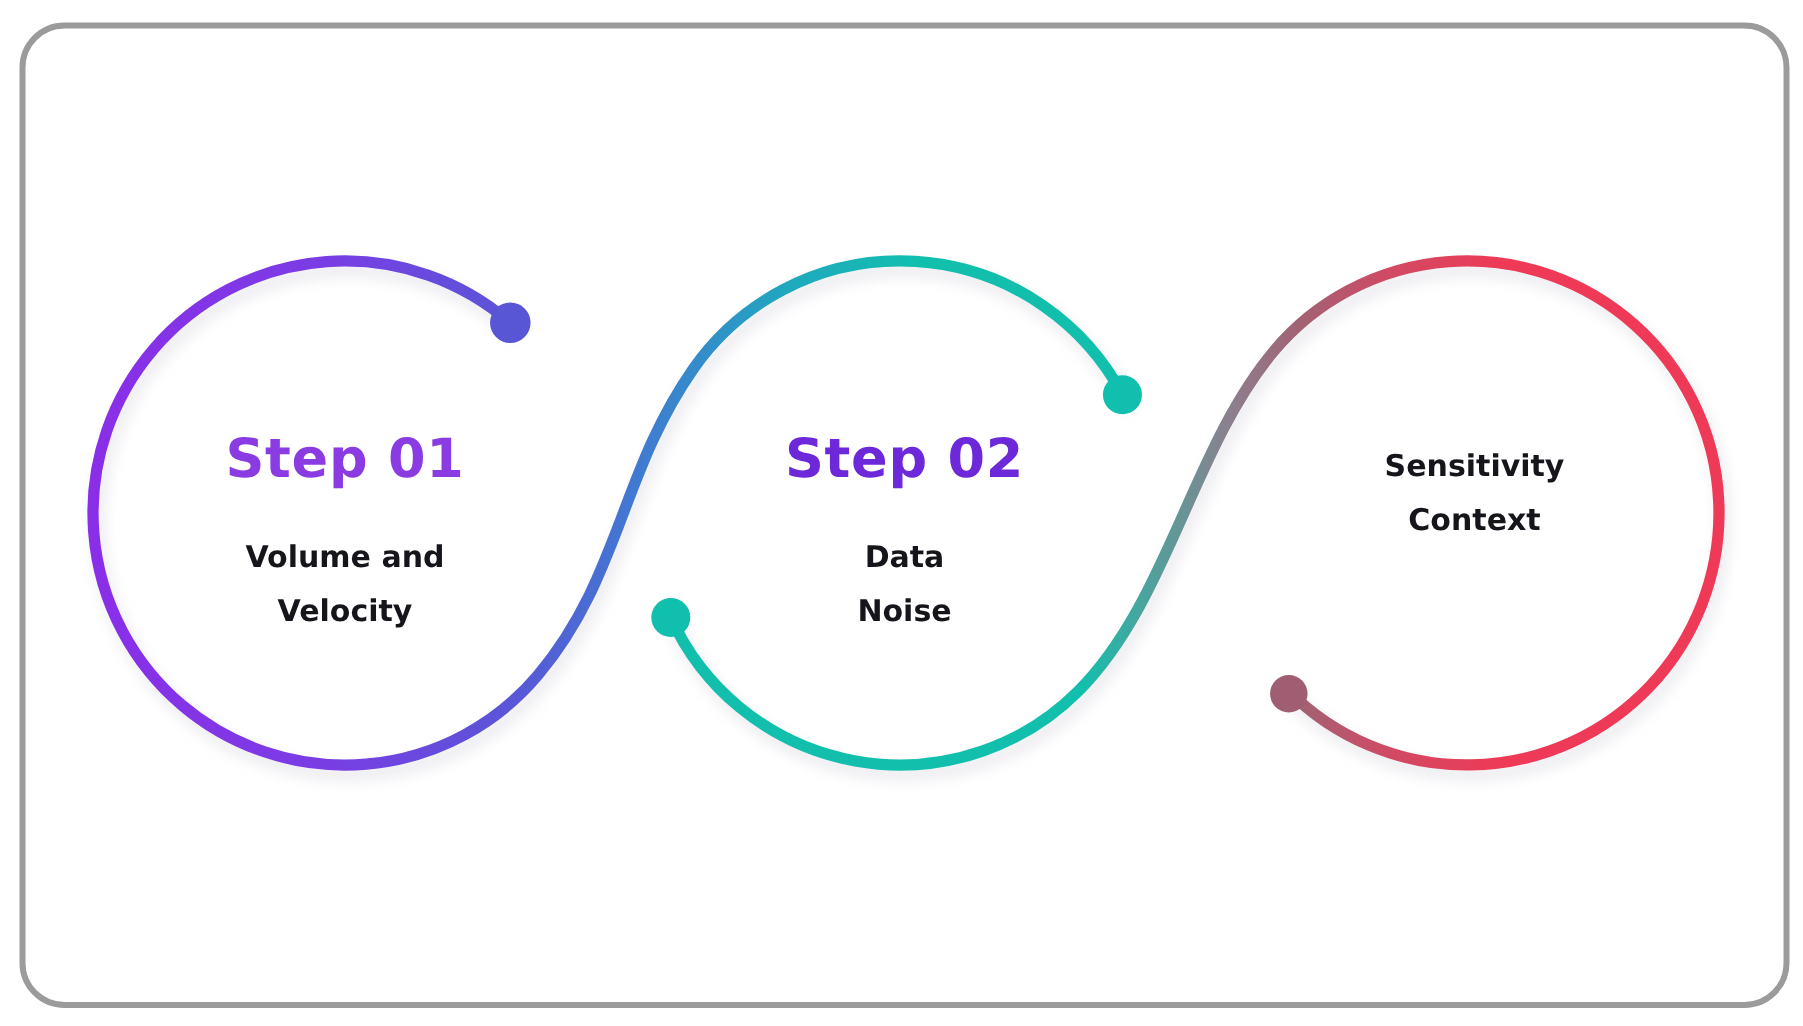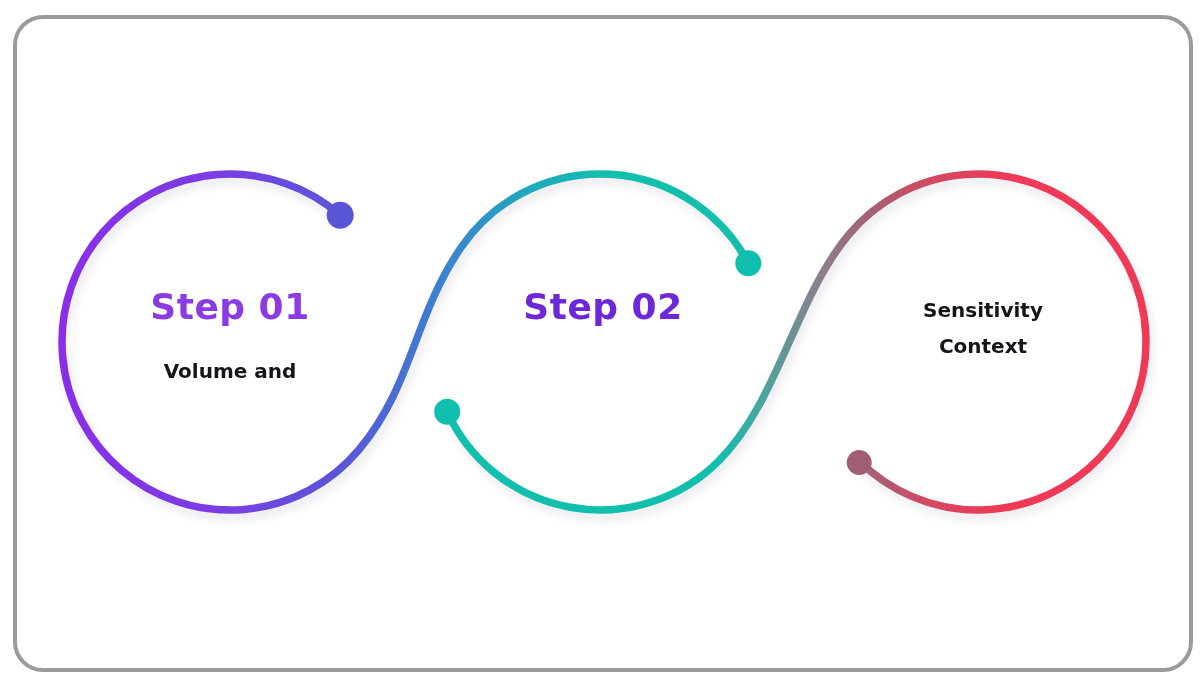--- a/index.html
+++ b/index.html
@@ -67,26 +67,29 @@
   <circle cx="340.2" cy="215.2" r="13.5" fill="#5956d6"></circle>
   <circle cx="748.3" cy="263.2" r="13" fill="#10bfad"></circle>
   <circle cx="447.2" cy="411.7" r="13" fill="#10bfad"></circle>
   <circle cx="859.2" cy="462.5" r="12.5" fill="#a05e73"></circle>
 </svg>
 
 <div class="step step1" style="left:80px;">
   <div class="step-label">Step 01</div>
   <div class="step-title">
     <span>Volume and</span>
+    <span>Velocity</span>
   </div>
 </div>
 
 <div class="step step2" style="left:453px;">
   <div class="step-label">Step 02</div>
   <div class="step-title">
+    <span>Data</span>
+    <span>Noise</span>
   </div>
 </div>
 
 <div class="step step3" style="left:833px;">
   <div class="step-title">
     <span>Sensitivity</span>
     <span>Context</span>
   </div>
 </div>
 

